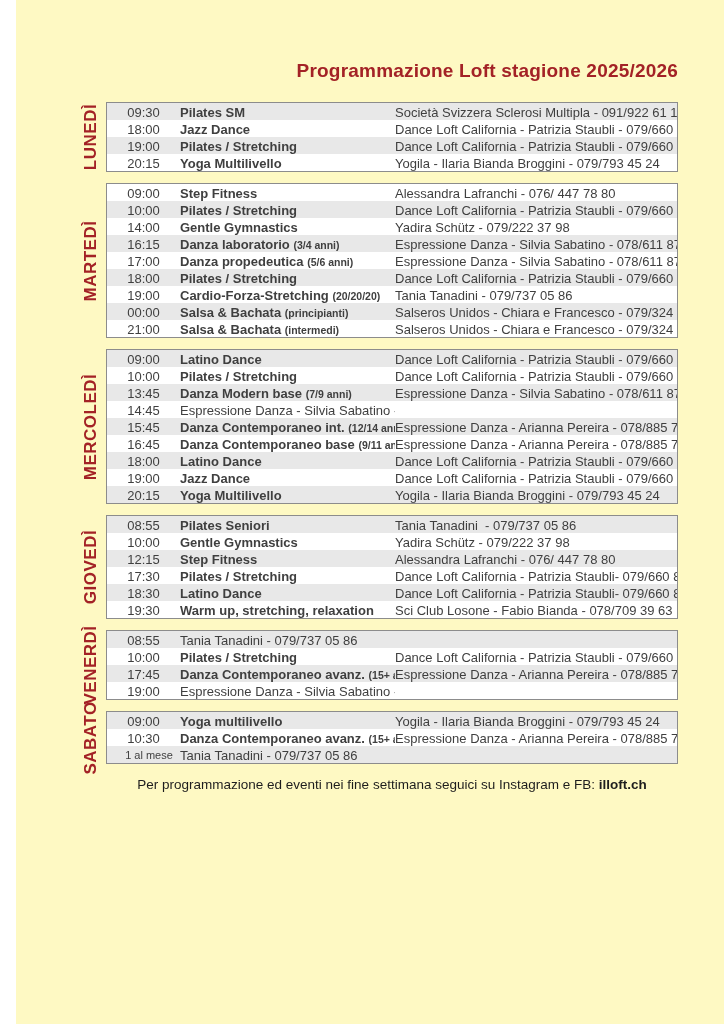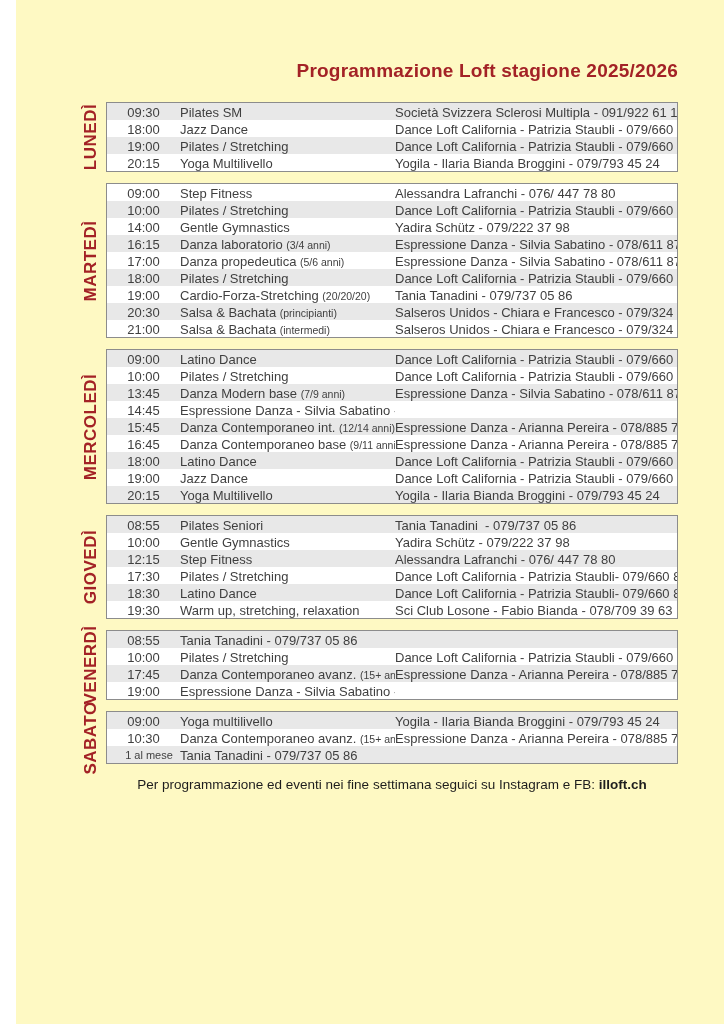--- a/index.html
+++ b/index.html
@@ -57,21 +57,21 @@
     grid-template-columns:73px 215px 1fr;
     align-items:center;
     height:17px;
     line-height:19.5px;
     font-size:13px;
     overflow:hidden;
   }
   .row.shaded{background:var(--stripe);}
   .time{text-align:center;white-space:nowrap;}
   .time.small{font-size:11px;padding-left:11px;}
-  .course{white-space:nowrap;overflow:hidden;}
+  .course{white-space:nowrap;overflow:hidden;font-weight:bold;}
   .course .note{font-size:10.5px;}
   .course.emph{font-weight:600;}
   .contact{white-space:pre;overflow:hidden;}
   .footer{
     margin:13px 62px 0 90px;
     text-align:center;
     font-size:13.5px;
     color:#1d1d1d;
   }
   .footer b{font-weight:bold;}
@@ -143,21 +143,21 @@
             <span class="time">18:00</span>
             <span class="course"><span>Pilates / Stretching</span></span>
             <span class="contact">Dance Loft California - Patrizia Staubli - 079/660 86 26</span>
           </div>
           <div class="row">
             <span class="time">19:00</span>
             <span class="course"><span>Cardio-Forza-Stretching</span> <span class="note">(20/20/20)</span></span>
             <span class="contact">Tania Tanadini - 079/737 05 86</span>
           </div>
           <div class="row shaded">
-            <span class="time">20:30</span>
+            <span class="time">00:00</span>
             <span class="course"><span>Salsa &amp; Bachata</span> <span class="note">(principianti)</span></span>
             <span class="contact">Salseros Unidos - Chiara e Francesco - 079/324 71 13</span>
           </div>
           <div class="row">
             <span class="time">21:00</span>
             <span class="course"><span>Salsa &amp; Bachata</span> <span class="note">(intermedi)</span></span>
             <span class="contact">Salseros Unidos - Chiara e Francesco - 079/324 71 13</span>
           </div>
         </div>
       </section>

